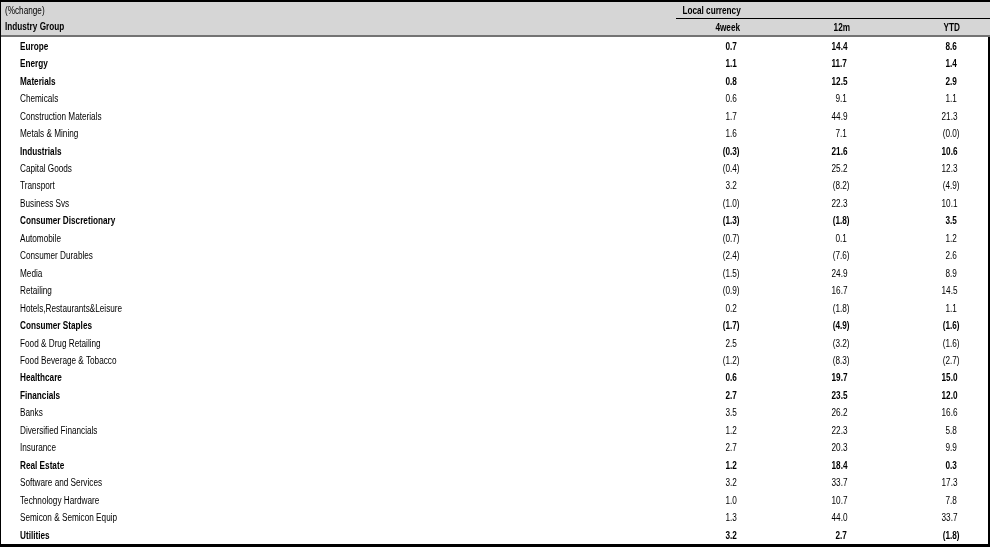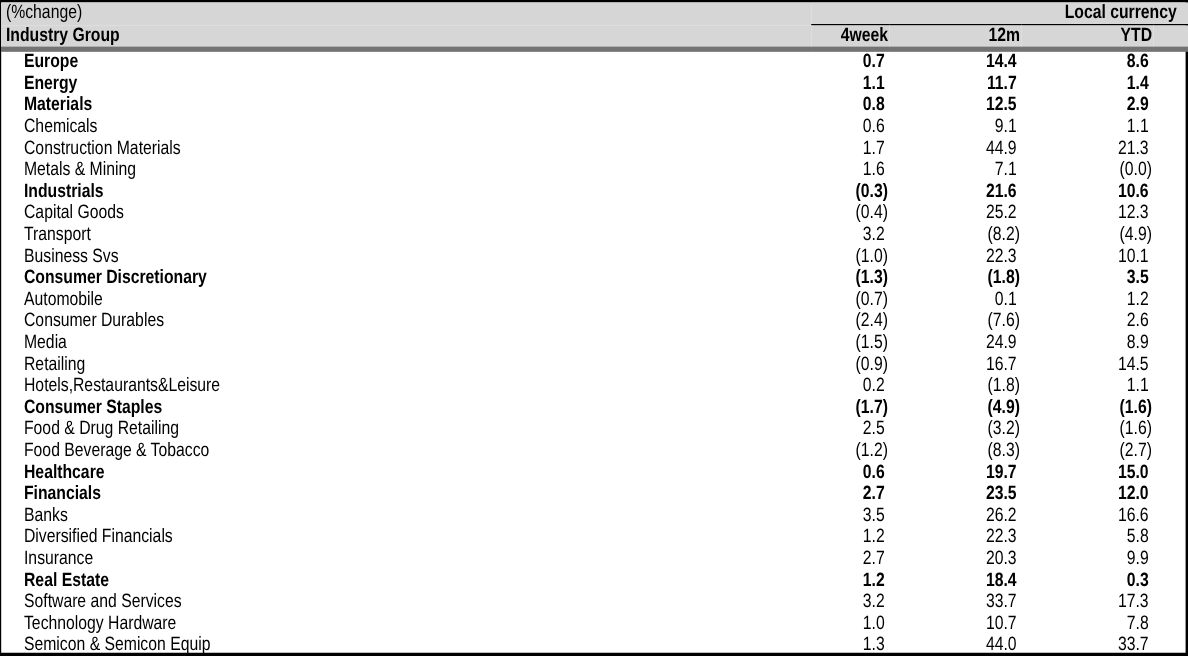--- a/index.html
+++ b/index.html
@@ -4,37 +4,37 @@
 <style>
   html,body { margin:0; padding:0; background:#fff; }
   .sheet {
     position:relative;
     width:990px; height:547px;
     box-sizing:border-box;
     border-style:solid; border-color:#000;
     border-width:2px 2px 3px 1px;
     background:#fff;
     font-family:"Liberation Sans", sans-serif;
-    font-size:16px;
+    font-size:10px;
     color:#000;
   }
   table.perf {
     width:100%; height:100%;
     border-collapse:collapse;
     table-layout:fixed;
   }
   td { padding:0; vertical-align:middle; overflow:hidden; white-space:nowrap; }
   
   td span.t { display:inline-block; transform:scaleX(0.82); transform-origin:0 50%; }
   td.val span.t, td.colhdr span.t { transform-origin:100% 50%; }
   td.lc span.t { transform-origin:50% 50%; }
 
   thead td { background:#d6d6d6; height:16px; }
-  tr.h2 td { border-bottom:4px solid #737373; }
-  td.lc { text-align:right; font-weight:bold; border-bottom:1.5px solid #000; }
+  tr.h2 td { border-bottom:2px solid #737373; }
+  td.lc { text-align:left; font-weight:bold; border-bottom:1.5px solid #000; }
   td.corner { padding-left:4px; font-weight:normal; }
   td.rowhdr { padding-left:4px; font-weight:bold; }
   td.colhdr { text-align:right; font-weight:bold; padding-right:1px; }
 
   tbody td.lbl { padding-left:19px; }
   tbody tr.sub td.lbl { }
   tbody tr.group { font-weight:bold; }
   td.val { text-align:right; padding-right:1px; }
   td.val span.np { margin-right:3px; }  
 </style>

